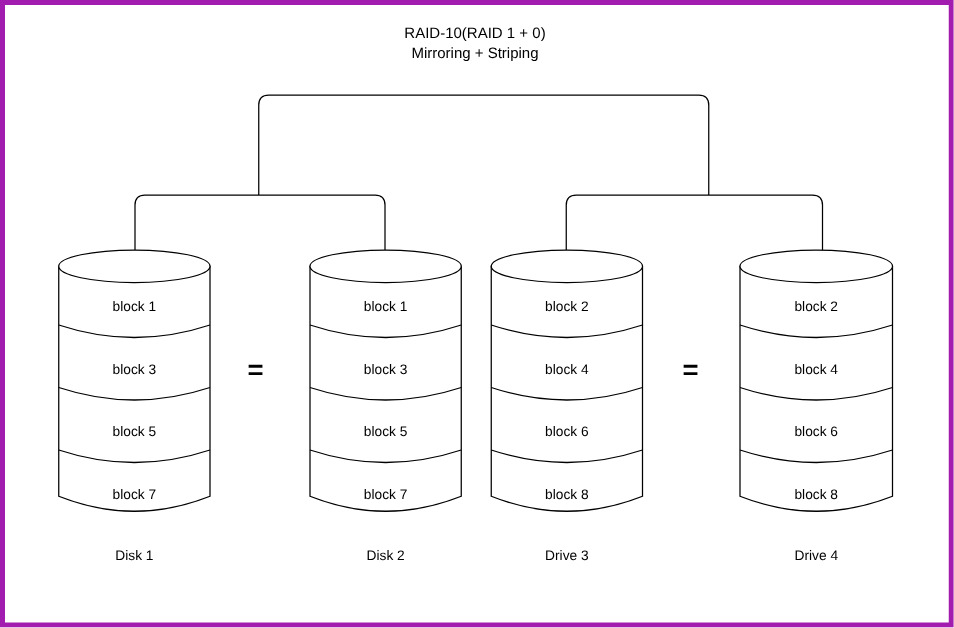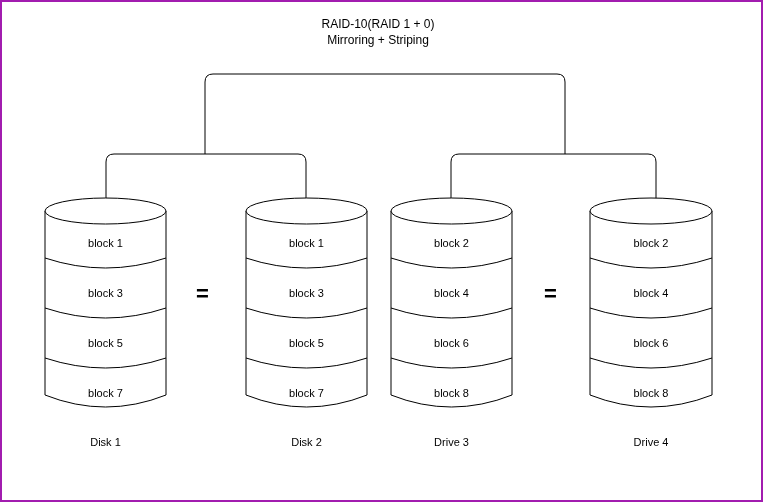--- a/index.html
+++ b/index.html
@@ -10,21 +10,21 @@
   }
   body {
     font-family: "Liberation Sans", sans-serif;
   }
   #canvas {
     position: relative;
     width: 763px;
     height: 502px;
     background: #ffffff;
     box-sizing: border-box;
-    border: 2px solid #a21caf;
+    border: 4px solid #a21caf;
     overflow: hidden;
   }
   #diagram {
     position: absolute;
     left: 0;
     top: 0;
     width: 763px;
     height: 502px;
     display: block;
   }

